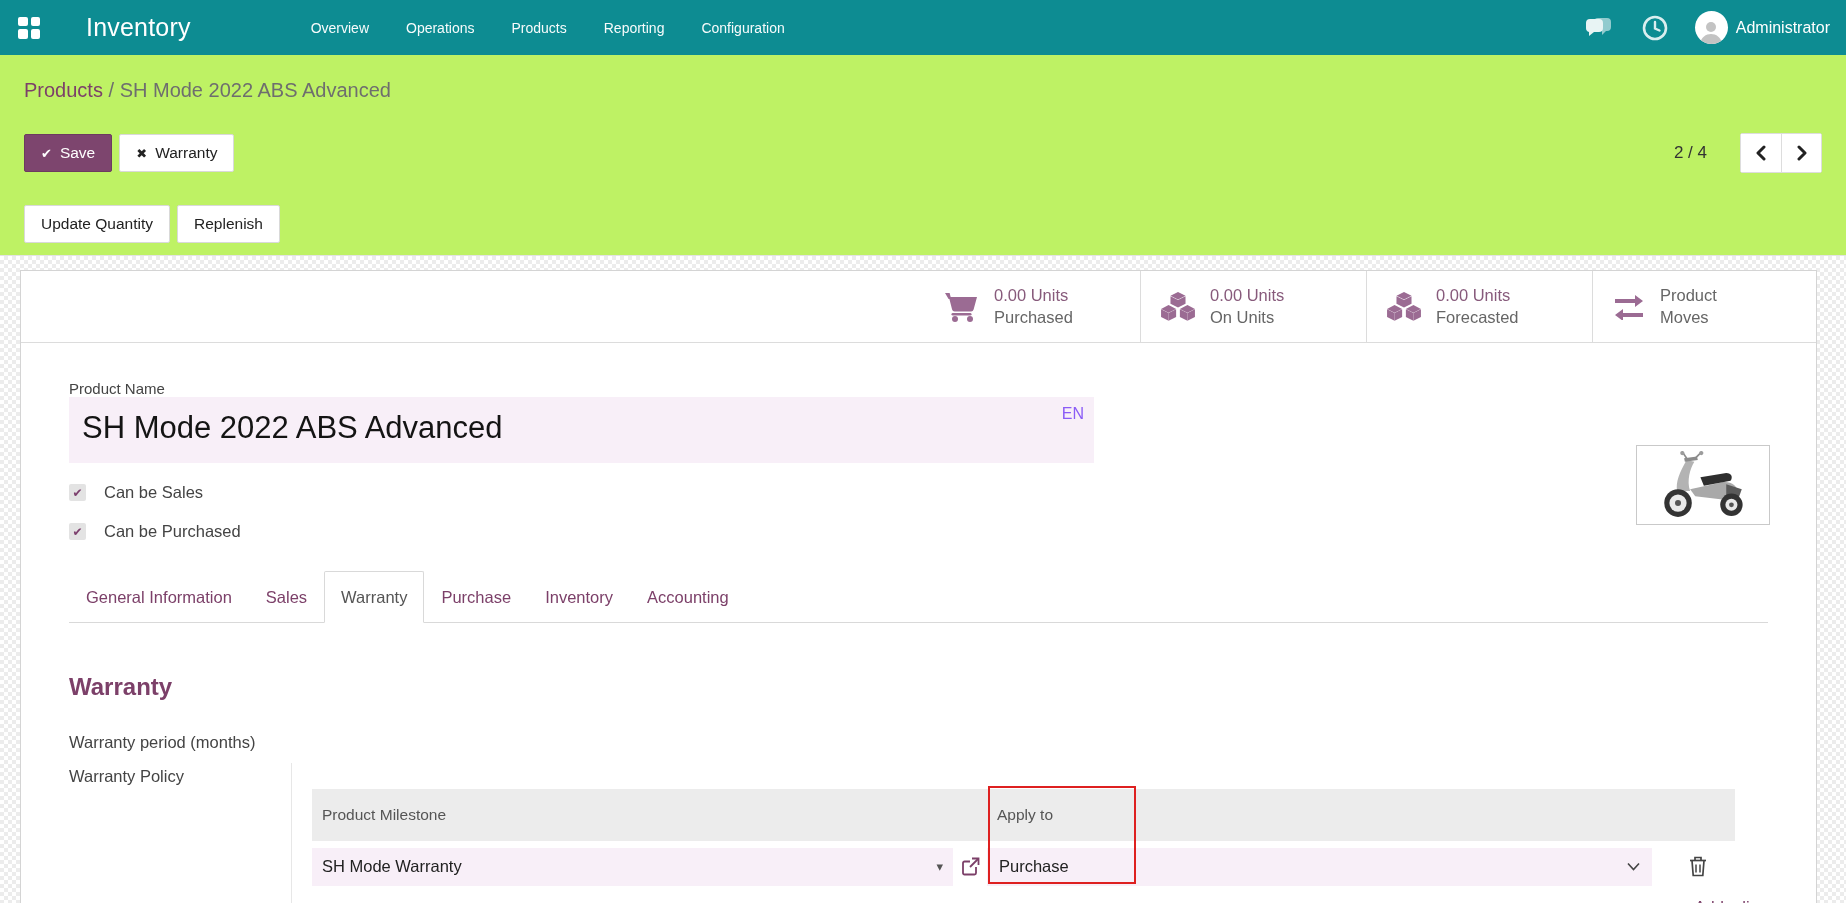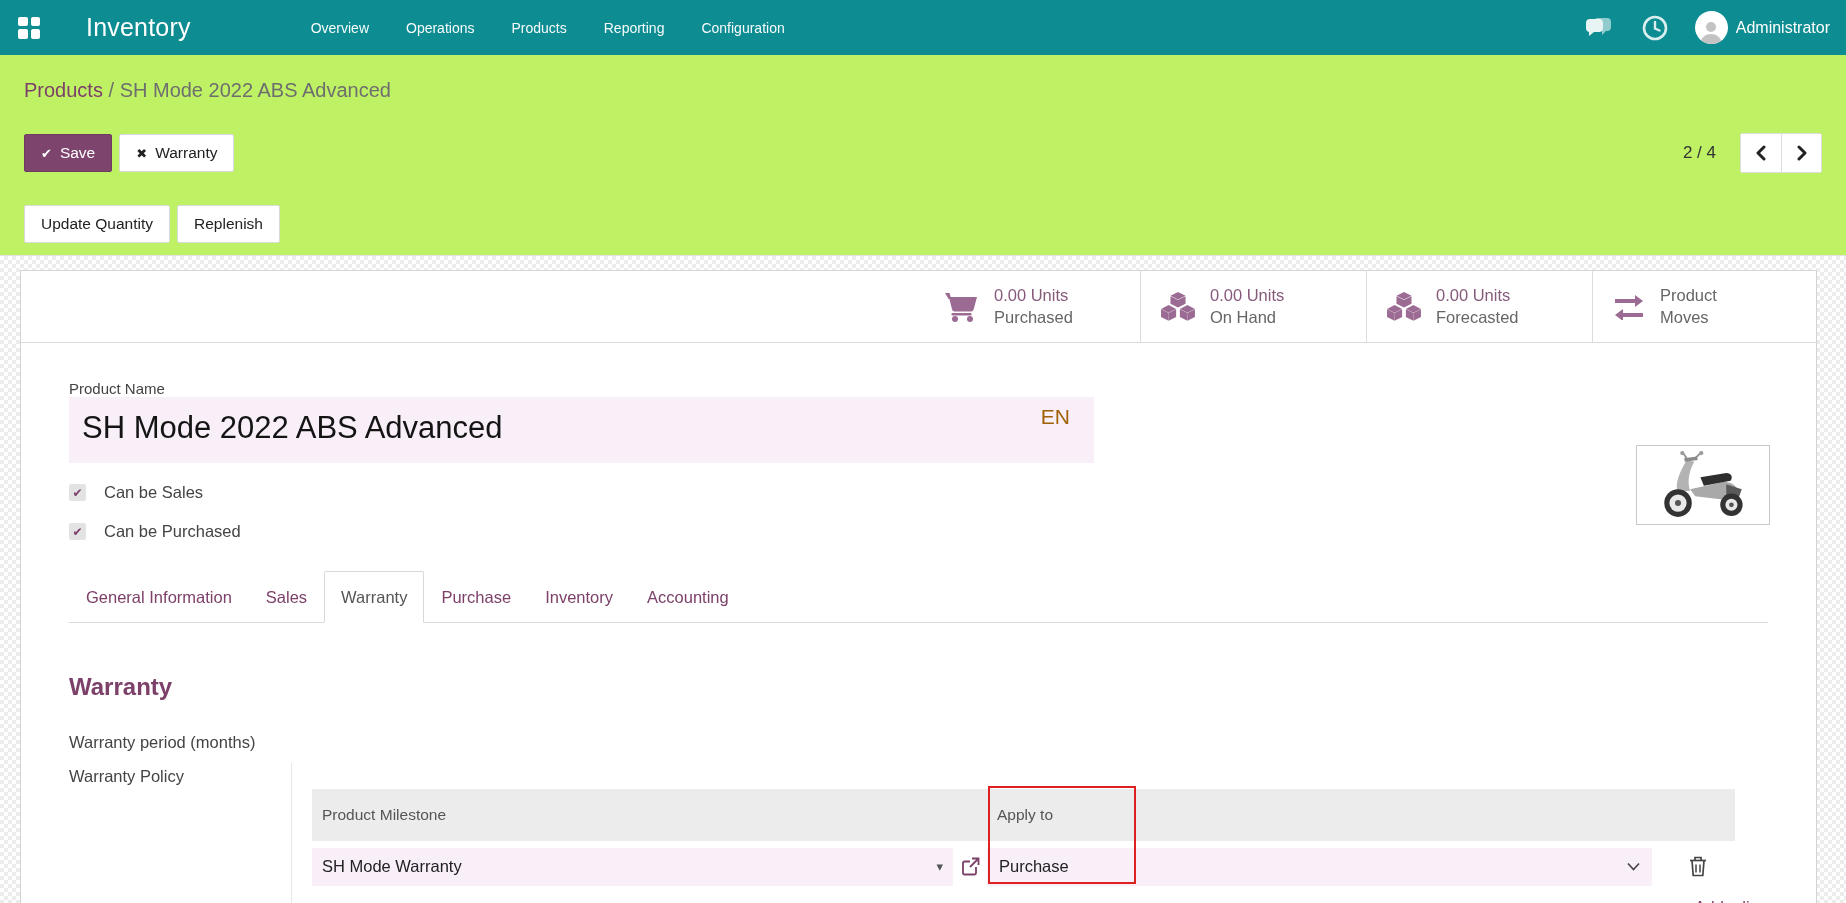--- a/index.html
+++ b/index.html
@@ -39,21 +39,21 @@
   .breadcrumb .sep, .breadcrumb .current { color: #6e6e6e; }
   .cp-row { display: flex; align-items: center; margin-top: 30px; padding: 0 24px; }
   .btn {
     height: 38px; display: inline-flex; align-items: center; gap: 8px;
     padding: 0 16px; font-size: 15.5px; font-family: inherit;
     background: #fff; border: 1px solid #d9d9d9; border-radius: 2px; color: #222; cursor: pointer;
   }
   .btn-primary { background: #7d456e; border-color: #6d3b60; color: #fff; }
   .btn + .btn { margin-left: 7px; }
   .glyph { font-size: 13px; line-height: 1; }
-  .pager { margin-left: auto; display: flex; align-items: center; gap: 24px; }
+  .pager { margin-left: auto; display: flex; align-items: center; gap: 33px; }
   .pager-count { font-size: 17px; color: #333; }
   .pager-buttons { display: flex; border: 1px solid #ddd; border-radius: 2px; }
   .pager-buttons button {
     width: 40px; height: 38px; background: #fff; border: none; cursor: pointer;
     display: flex; align-items: center; justify-content: center;
   }
   .pager-buttons button + button { border-left: 1px solid #ddd; }
   .cp-row2 { display: flex; margin-top: 32px; padding: 0 24px 12px; }
 
   
@@ -83,21 +83,21 @@
     width: 223px; display: flex; align-items: center; justify-content: center; gap: 10px;
     font-size: 17px; color: #555; cursor: pointer; background: #fff;
   }
   .caret { font-size: 13px; color: #555; }
 
   
   .form-body { position: relative; padding: 37px 48px 0; }
   .field-small-label { font-size: 15px; color: #444; }
   .name-input { position: relative; width: 1025px; height: 66px; background: #f8eff8; cursor: text; }
   .name-text { font-size: 31px; color: #141414; padding: 13px 0 0 13px; white-space: nowrap; }
-  .en-badge { position: absolute; top: 8px; right: 24px; color: #a16207; font-size: 21px; cursor: pointer; }
+  .en-badge { position: absolute; top: 8px; right: 10px; color: #8b5cf6; font-size: 16px; cursor: pointer; }
 
   .product-image {
     position: absolute; top: 102px; right: 46px; width: 134px; height: 80px;
     border: 1px solid #c9c9c9; background: #fff; display: flex; align-items: center; justify-content: center;
     cursor: pointer;
   }
 
   .check-row { display: flex; align-items: center; gap: 18px; margin-top: 20px; }
   .check-row:first-of-type { margin-top: 22px; }
   .checkbox {
@@ -272,21 +272,21 @@
               <path d="M10 15l8 4-8 4-8-4z"></path>
                 <path d="M2 19.5l8 4v8l-8-4z"></path>
                 <path d="M18 19.5l-8 4v8l8-4z"></path>
               <path d="M30 15l8 4-8 4-8-4z"></path>
                 <path d="M22 19.5l8 4v8l-8-4z"></path>
                 <path d="M38 19.5l-8 4v8l8-4z"></path>
             </svg>
           </span>
           <span class="stat-text">
             <span class="stat-value">0.00 Units</span><br>
-            <span class="stat-label">On Hand</span>
+            <span class="stat-label">On Units</span>
           </span>
         </div>
         <div class="stat-btn w-forecast">
           <span class="stat-icon">
             <svg width="38" height="32" viewBox="0 0 40 34" fill="currentColor">
               <path d="M20 1l8 4-8 4-8-4z"></path>
               <path d="M12 5.5l8 4v8l-8-4z"></path>
                 <path d="M28 5.5l-8 4v8l8-4z"></path>
               <path d="M10 15l8 4-8 4-8-4z"></path>
                 <path d="M2 19.5l8 4v8l-8-4z"></path>

